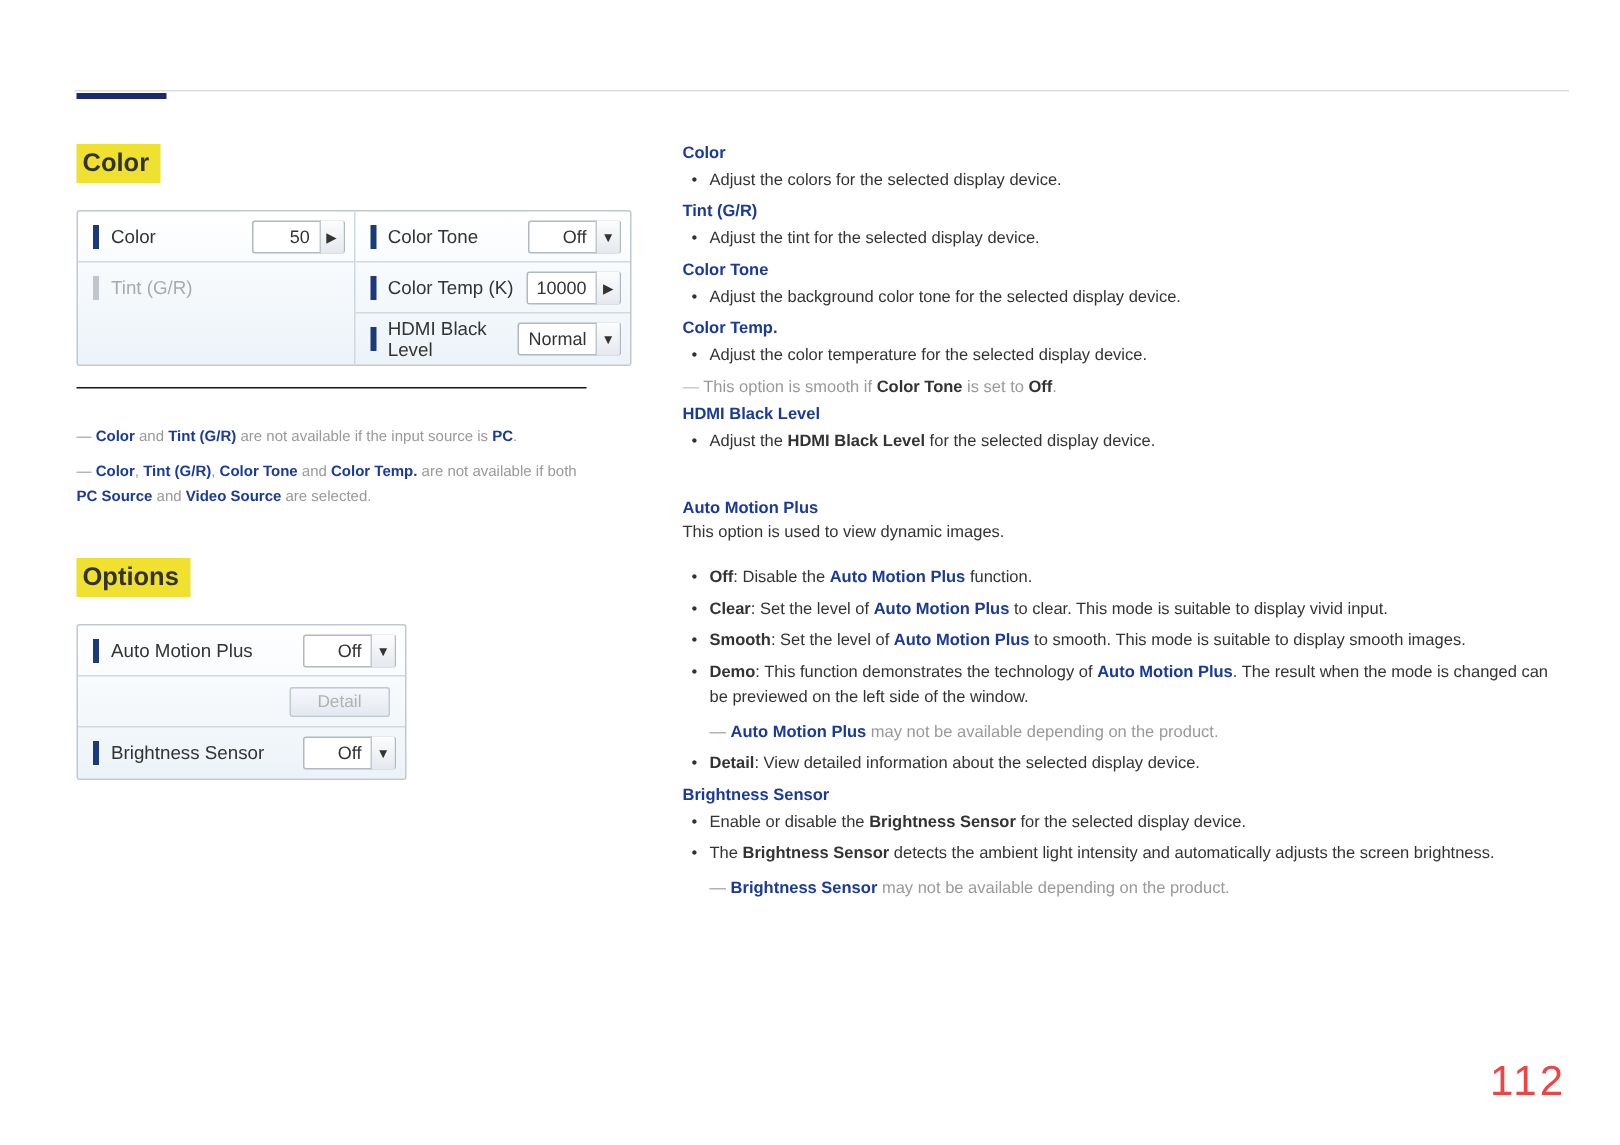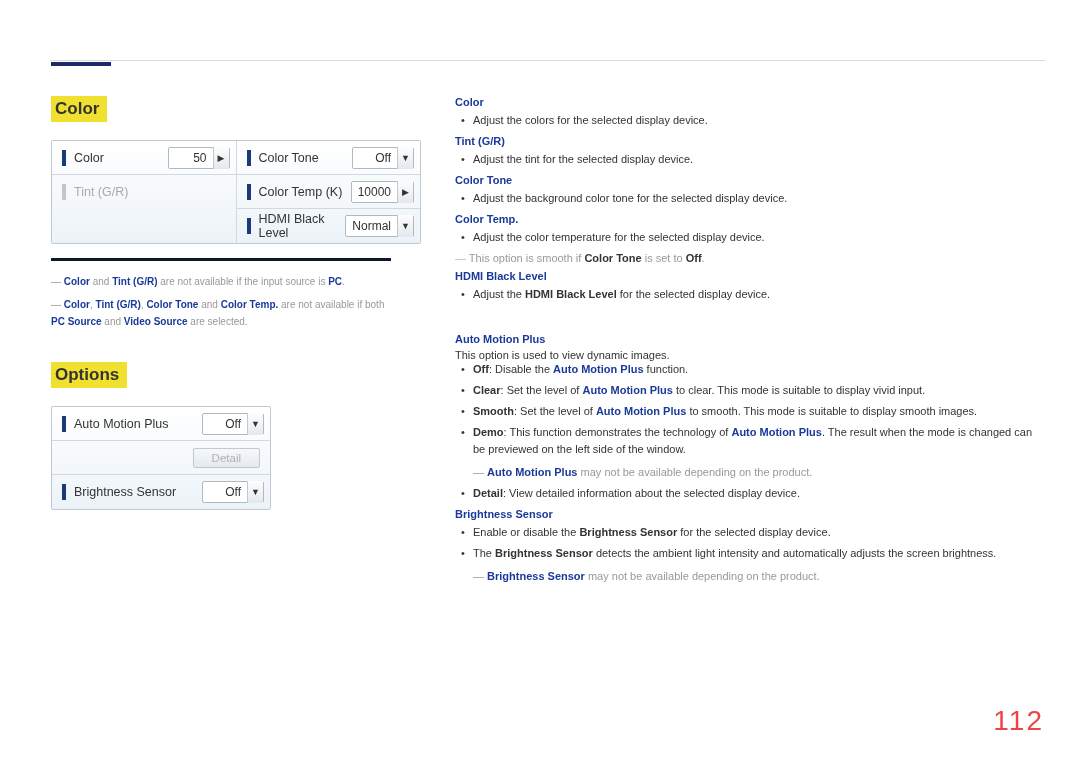--- a/index.html
+++ b/index.html
@@ -119,22 +119,22 @@
       border: 1px solid #c0c8d0;
       color: #b0b0b0;
       font-size: 11.5px;
       padding: 3px 18px;
       border-radius: 2px;
     }
     .footnotes {
       font-size: 10px;
       color: #999;
       line-height: 1.7;
-      border-top: 3px solid #0f172a;
-      padding-top: 12px;
+      border-top: 1px solid #0f172a;
+      padding-top: 24px;
       margin-top: 4px;
       width: 340px;
     }
     .footnotes .fn { margin-bottom: 6px; }
     .footnotes .dash { color: #999; }
     .fn .b { color: #1a3a9a; font-weight: bold; }
     .right-col {
       position: absolute;
       left: 455px;
       right: 34px;
@@ -171,21 +171,21 @@
       color: #999;
       margin-left: 0;
       margin-bottom: 6px;
     }
     .right-col .note .dash::before { content: "― "; color: #bbb; }
     .right-col .b { color: #333; font-weight: bold; }
     .right-col .blue-b { color: #1a3a9a; font-weight: bold; }
     .plain {
       font-size: 11px;
       color: #333;
-      margin-bottom: 0;
+      margin-bottom: 16px;
     }
     .page-num {
       position: absolute;
       right: 36px;
       bottom: 26px;
       font-size: 28px;
       color: #ef4444;
       font-weight: 300;
       letter-spacing: 2px;
     }

